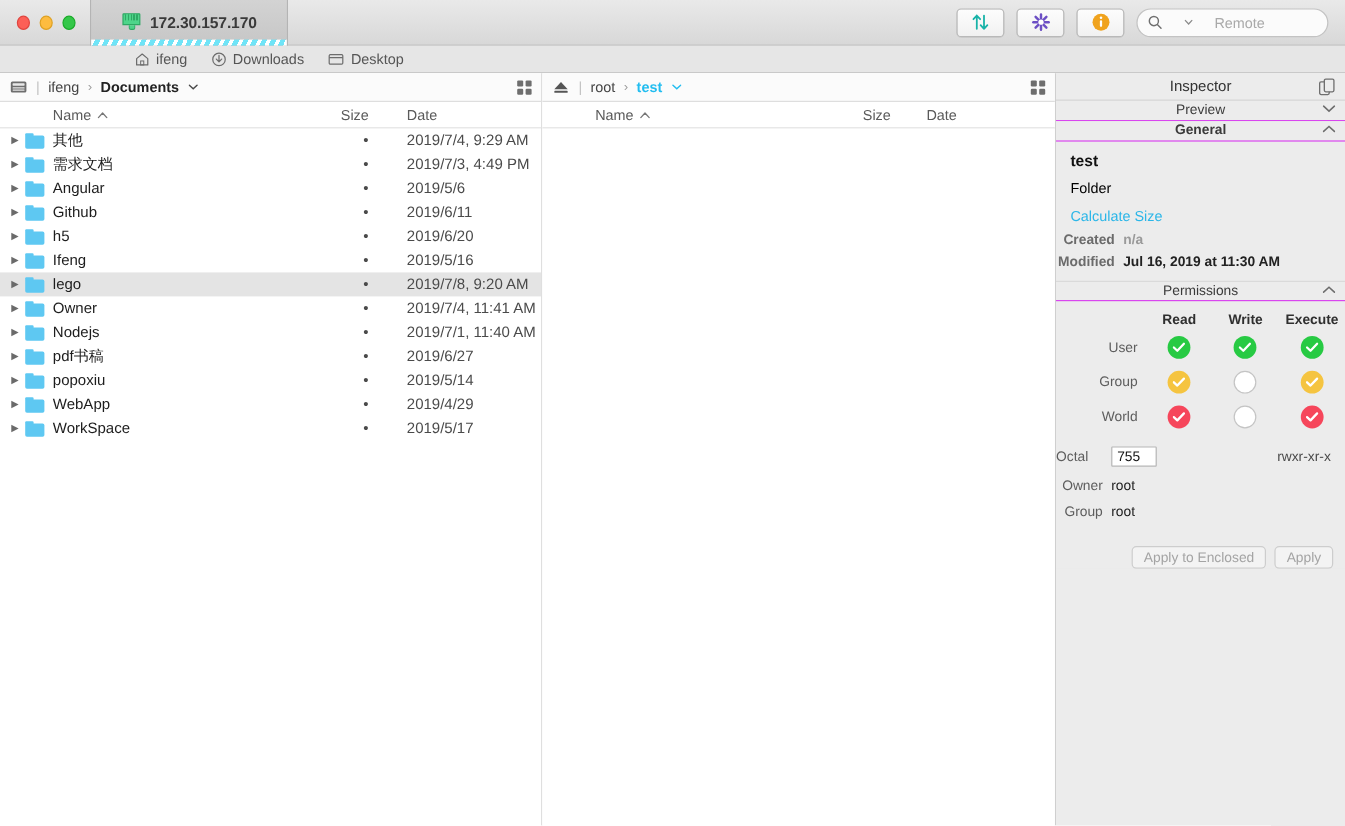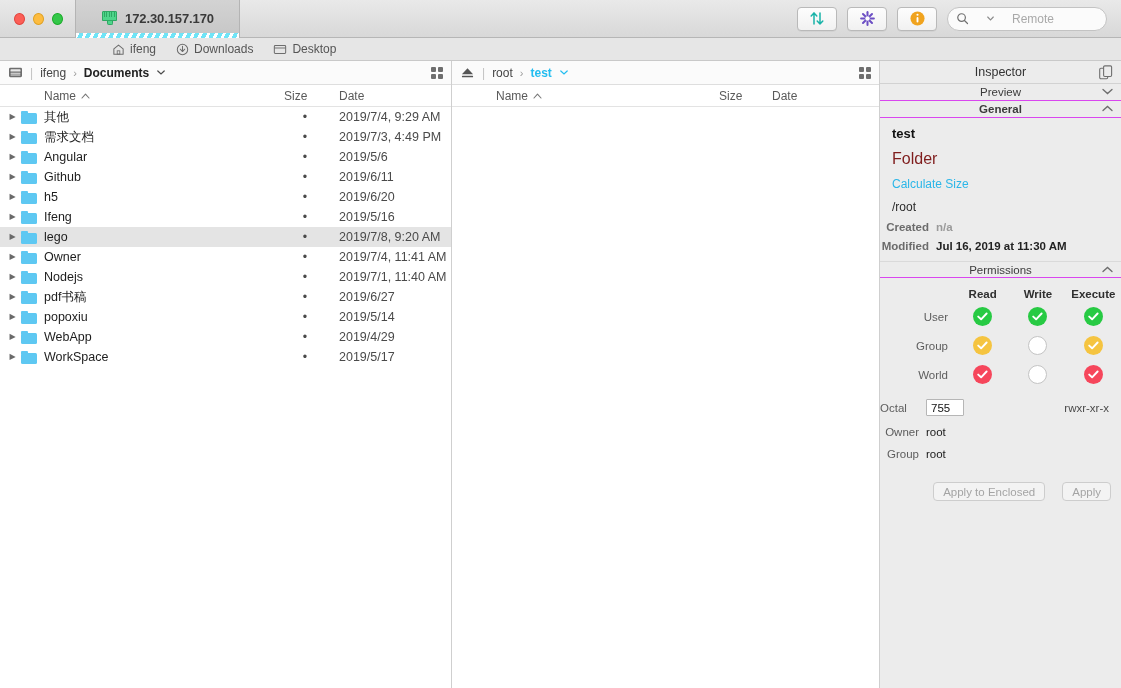--- a/index.html
+++ b/index.html
@@ -131,21 +131,21 @@
     height: 17px; position: relative;
     display: flex; align-items: center; justify-content: center;
     border-bottom: 1px solid #d946ef; background: #ececec;
   }
   .section-hdr span { font-size: 11.5px; color: #3b3b3b; }
   .section-hdr.bold span { font-weight: bold; }
   .sec-chev { position: absolute; right: 8px; font-size: 10px; color: #6d6d6d; line-height: 1; }
 
   .insp-body { padding: 8px 0 0 0; }
   .insp-name { font-size: 13px; font-weight: bold; color: #111; padding: 0 0 0 12px; }
-  .insp-kind { font-size: 16px; color: #7f1d1d; padding: 9px 0 0 12px; }
+  .insp-kind { font-size: 12px; color: #000000; padding: 9px 0 0 12px; }
   .insp-link { font-size: 12px; color: #2bb6e8; padding: 9px 0 0 12px; }
   .insp-path { font-size: 12px; color: #2b2b2b; padding: 9px 0 0 12px; }
 
   .kv { display: flex; align-items: center; margin-top: 7px; font-weight: bold; }
   .kv .k { width: 56px; text-align: right; font-size: 11.5px; color: #6b6b6b; padding-right: 7px; flex: 0 0 56px; }
   .kv .v { font-size: 11.5px; color: #222; }
   .kv .v.muted { color: #9a9a9a; }
 
   .perm-table { margin-top: 7px; margin-left: 29px; }
   .perm-head { display: flex; align-items: center; height: 17px; }
@@ -164,21 +164,21 @@
     width: 38px; height: 17px; background: #fff; border: 1px solid #b6b6b6;
     font-size: 11.5px; color: #111; padding: 0 4px; display: flex; align-items: center;
     border-radius: 1px;
   }
   .octal-sym { position: absolute; right: 12px; font-size: 11.5px; color: #4a4a4a; }
 
   .og-row { display: flex; align-items: center; margin-top: 10px; }
   .og-row .k { width: 46px; flex: 0 0 46px; text-align: right; padding-right: 7px; font-size: 11.5px; color: #5d5d5d; }
   .og-row .v { font-size: 11.5px; color: #1b1b1b; }
 
-  .btn-row { display: flex; justify-content: flex-end; gap: 17px; margin-top: 22px; padding-right: 10px; }
+  .btn-row { display: flex; justify-content: flex-end; gap: 7px; margin-top: 22px; padding-right: 10px; }
   .btn {
     height: 19px; border-radius: 4px; background: #f3f3f3; border: 1px solid #cdcdcd;
     font-size: 11.5px; color: #a4a4a4; display: flex; align-items: center; justify-content: center;
     padding: 0 9px;
   }
   .insp-fill { flex: 1; background: #ececec; }
 </style>
 </head>
 <body>
 
@@ -498,21 +498,20 @@
           <svg width="11" height="7" viewBox="0 0 11 7">
               <path d="M1 5.5 L5.5 1.4 L10 5.5" stroke="#6d6d6d" stroke-width="1.3" fill="none" stroke-linecap="round"></path>
             </svg>
         </span>
       </div>
 
       <div class="insp-body">
         <div class="insp-name">test</div>
         <div class="insp-kind">Folder</div>
         <div class="insp-link">Calculate Size</div>
-        <div class="insp-path">/root</div>
 
         <div class="kv">
           <span class="k">Created</span>
           <span class="v muted">n/a</span>
         </div>
         <div class="kv">
           <span class="k">Modified</span>
           <span class="v">Jul 16, 2019 at 11:30 AM</span>
         </div>
       </div>

